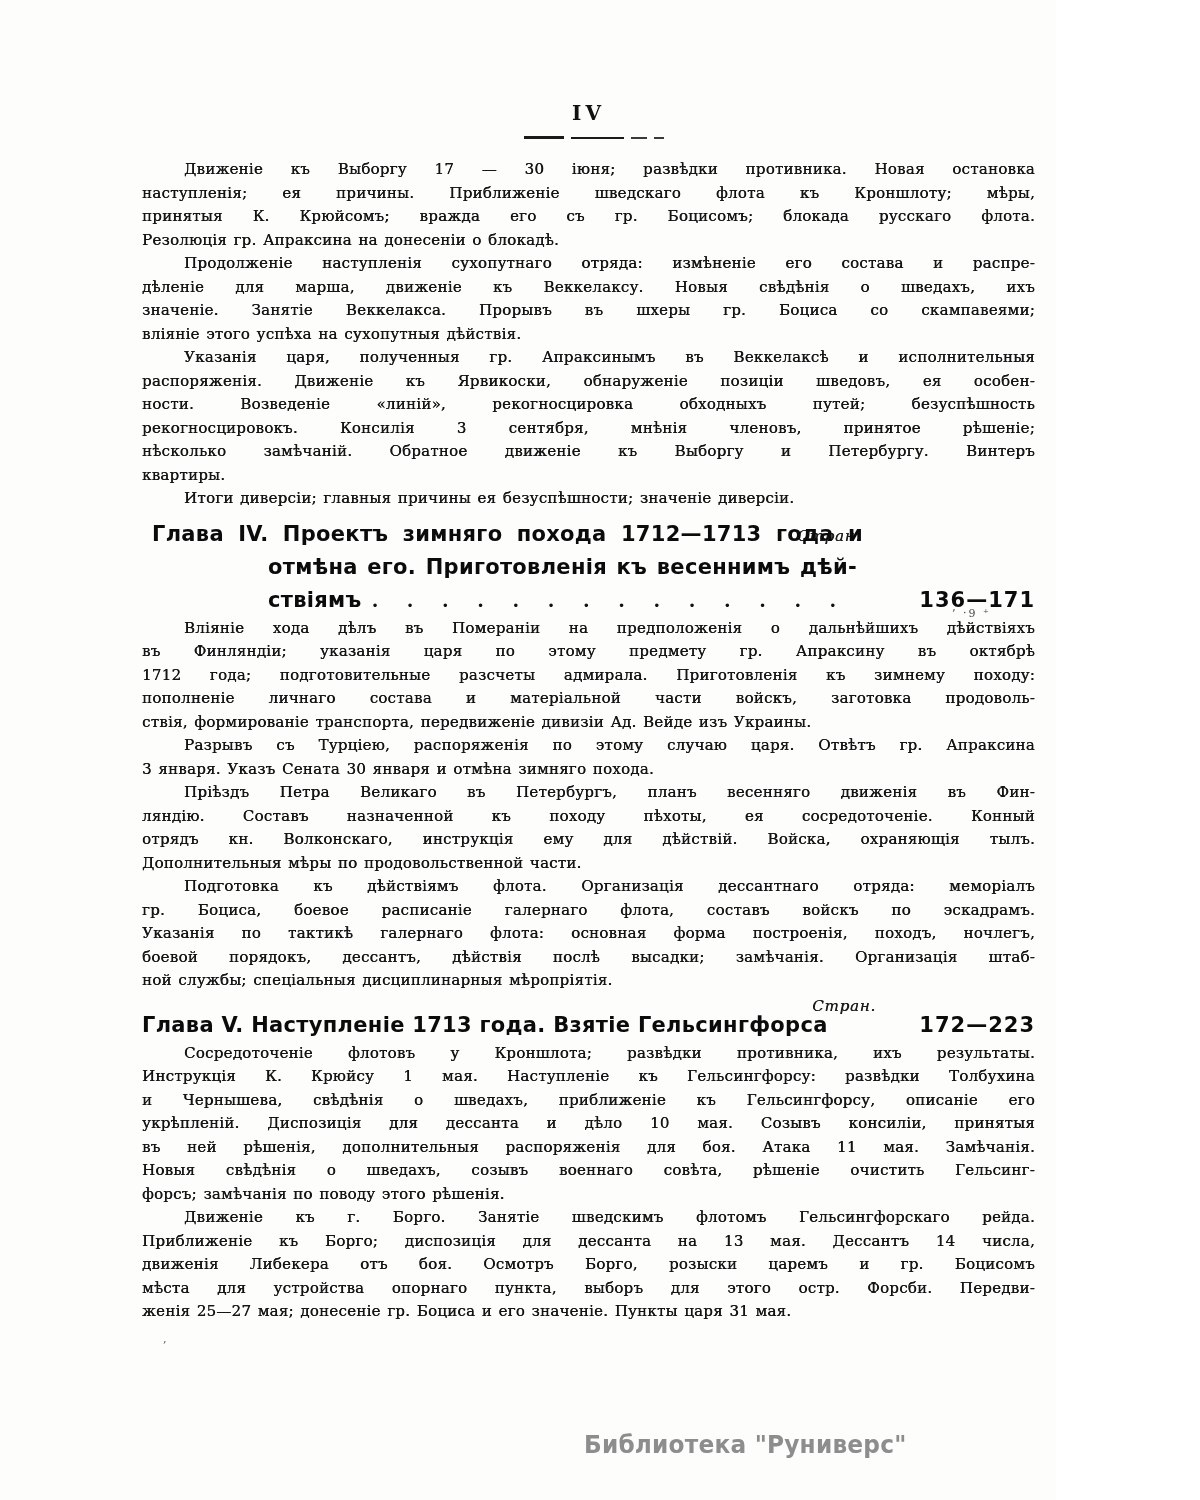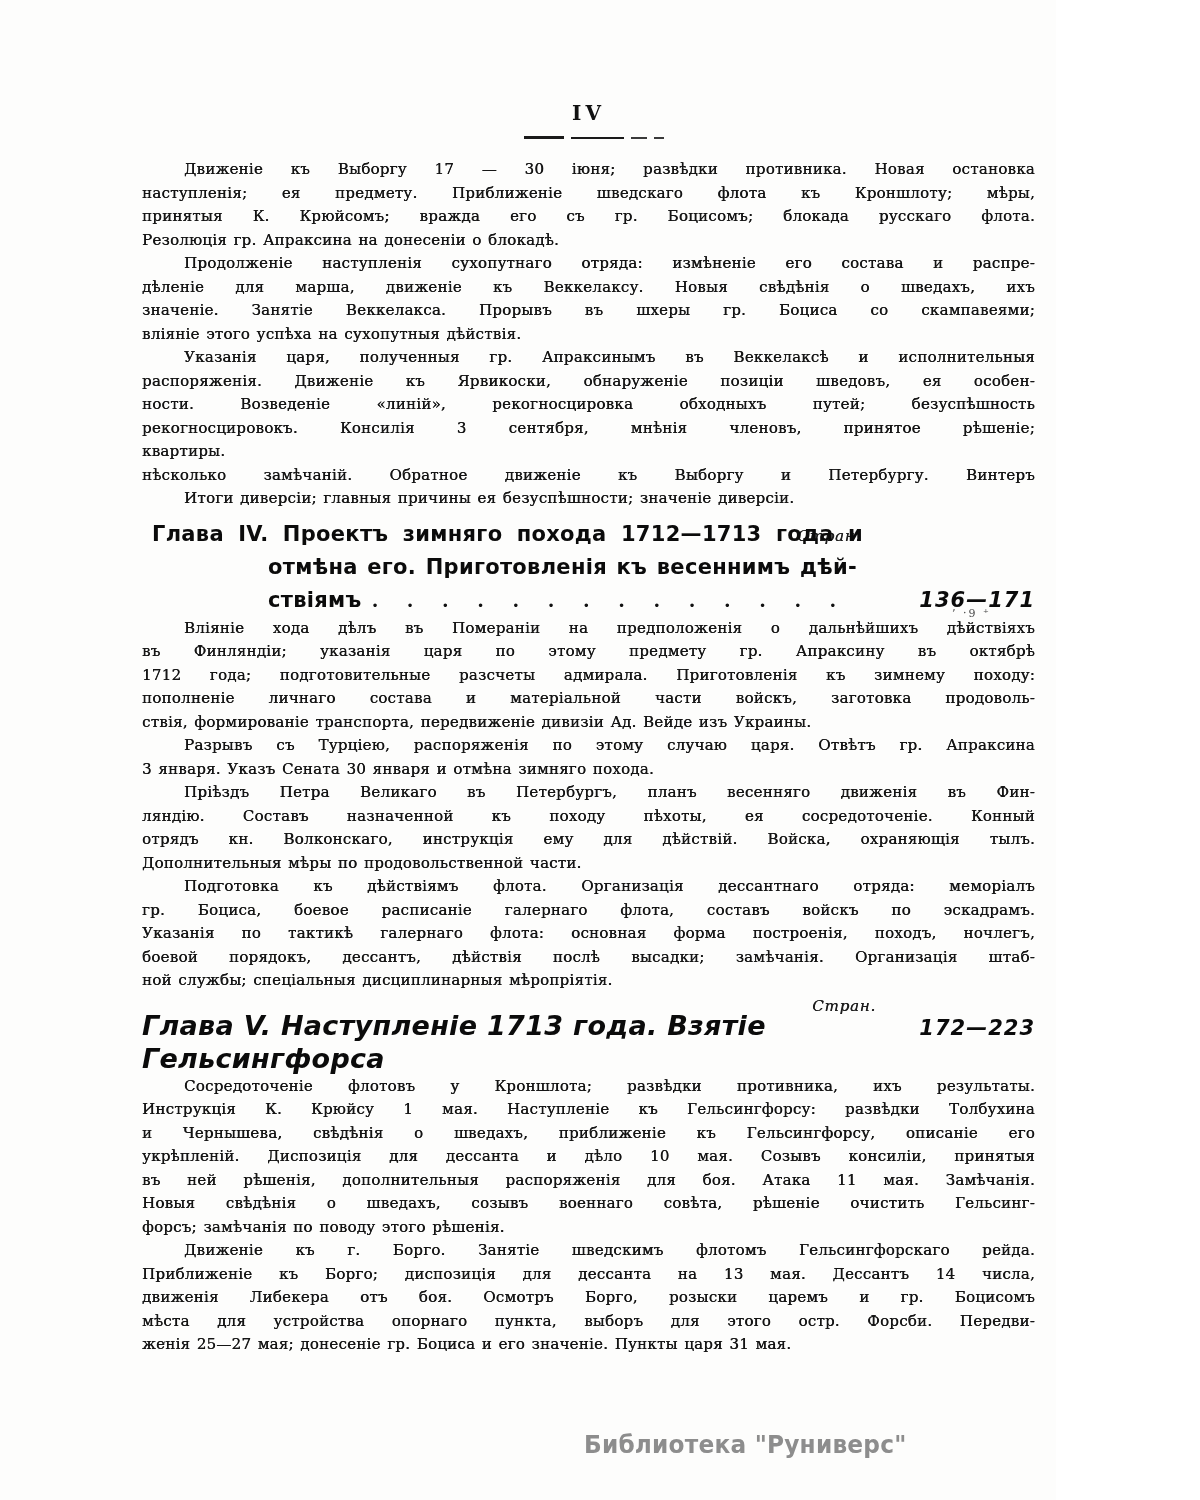--- a/index.html
+++ b/index.html
@@ -45,23 +45,23 @@
   .ch-line{font-size:21px;line-height:33px;letter-spacing:0.3px;}
   .ch-line.l1{padding-left:10px;padding-right:172px;text-align:justify;text-align-last:justify;}
   .ch-line.l2{padding-left:126px;padding-right:178px;text-align:justify;text-align-last:justify;}
   .ch-line.l3{display:flex;align-items:baseline;padding-left:126px;}
   .dots{
     flex:1 1 auto;overflow:hidden;white-space:nowrap;
     font-family:"DejaVu Serif", serif;font-weight:bold;font-size:19px;
     letter-spacing:5px;word-spacing:12px;
     margin:0 16px 0 10px;color:#111;
   }
-  .pages{font-size:21px;letter-spacing:1px;white-space:nowrap;font-style:italic;}
+  .pages{font-size:21px;letter-spacing:1px;white-space:nowrap;}
   .ch5{margin-top:16px;display:flex;justify-content:space-between;align-items:baseline;}
-  .ch5 .ch-title{font-size:27px;line-height:33px;letter-spacing:0.3px;font-style:italic;}
+  .ch5 .ch-title{font-size:21px;line-height:33px;letter-spacing:0.3px;}
 
   
   .strana{
     position:absolute;font-style:italic;font-size:15px;
     color:#1d1d1d;letter-spacing:0.8px;
     text-shadow:0.3px 0 0 currentColor;
   }
   .strana.s1{top:527px;right:195px;}
   .strana.s2{top:997px;right:180px;}
 
@@ -91,37 +91,37 @@
     <span class="seg3"></span>
     <span class="seg4"></span>
   </div>
 
   <div class="strana s1">Стран.</div>
   <div class="strana s2">Стран.</div>
 
   <div class="content" id="toc-content">
       <div class="para">
         <div class="line first jl">Движеніе къ Выборгу 17 — 30 іюня; развѣдки противника. Новая остановка</div>
-        <div class="line jl">наступленія; ея предмету. Приближеніе шведскаго флота къ Кроншлоту; мѣры,</div>
+        <div class="line jl">наступленія; ея причины. Приближеніе шведскаго флота къ Кроншлоту; мѣры,</div>
         <div class="line jl">принятыя К. Крюйсомъ; вражда его съ гр. Боцисомъ; блокада русскаго флота.</div>
         <div class="line">Резолюція гр. Апраксина на донесеніи о блокадѣ.</div>
       </div>
       <div class="para">
         <div class="line first jl">Продолженіе наступленія сухопутнаго отряда: измѣненіе его состава и распре-</div>
         <div class="line jl">дѣленіе для марша, движеніе къ Веккелаксу. Новыя свѣдѣнія о шведахъ, ихъ</div>
         <div class="line jl">значеніе. Занятіе Веккелакса. Прорывъ въ шхеры гр. Боциса со скампавеями;</div>
         <div class="line">вліяніе этого успѣха на сухопутныя дѣйствія.</div>
       </div>
       <div class="para">
         <div class="line first jl">Указанія царя, полученныя гр. Апраксинымъ въ Веккелаксѣ и исполнительныя</div>
         <div class="line jl">распоряженія. Движеніе къ Ярвикоски, обнаруженіе позиціи шведовъ, ея особен-</div>
         <div class="line jl">ности. Возведеніе «линій», рекогносцировка обходныхъ путей; безуспѣшность</div>
         <div class="line jl">рекогносцировокъ. Консилія 3 сентября, мнѣнія членовъ, принятое рѣшеніе;</div>
+        <div class="line jl">нѣсколько замѣчаній. Обратное движеніе къ Выборгу и Петербургу. Винтеръ</div>
         <div class="line">квартиры.</div>
-        <div class="line jl">нѣсколько замѣчаній. Обратное движеніе къ Выборгу и Петербургу. Винтеръ</div>
       </div>
       <div class="para">
         <div class="line first">Итоги диверсіи; главныя причины ея безуспѣшности; значеніе диверсіи.</div>
       </div>
       <div class="chapter ch4">
         <div class="ch-line l1">Глава IV. Проектъ зимняго похода 1712—1713 года и</div>
         <div class="ch-line l2">отмѣна его. Приготовленія къ весеннимъ дѣй-</div>
         <div class="ch-line l3">
           <span>ствіямъ</span>
           <span class="dots">. . . . . . .  . .  .  . . . .</span>

